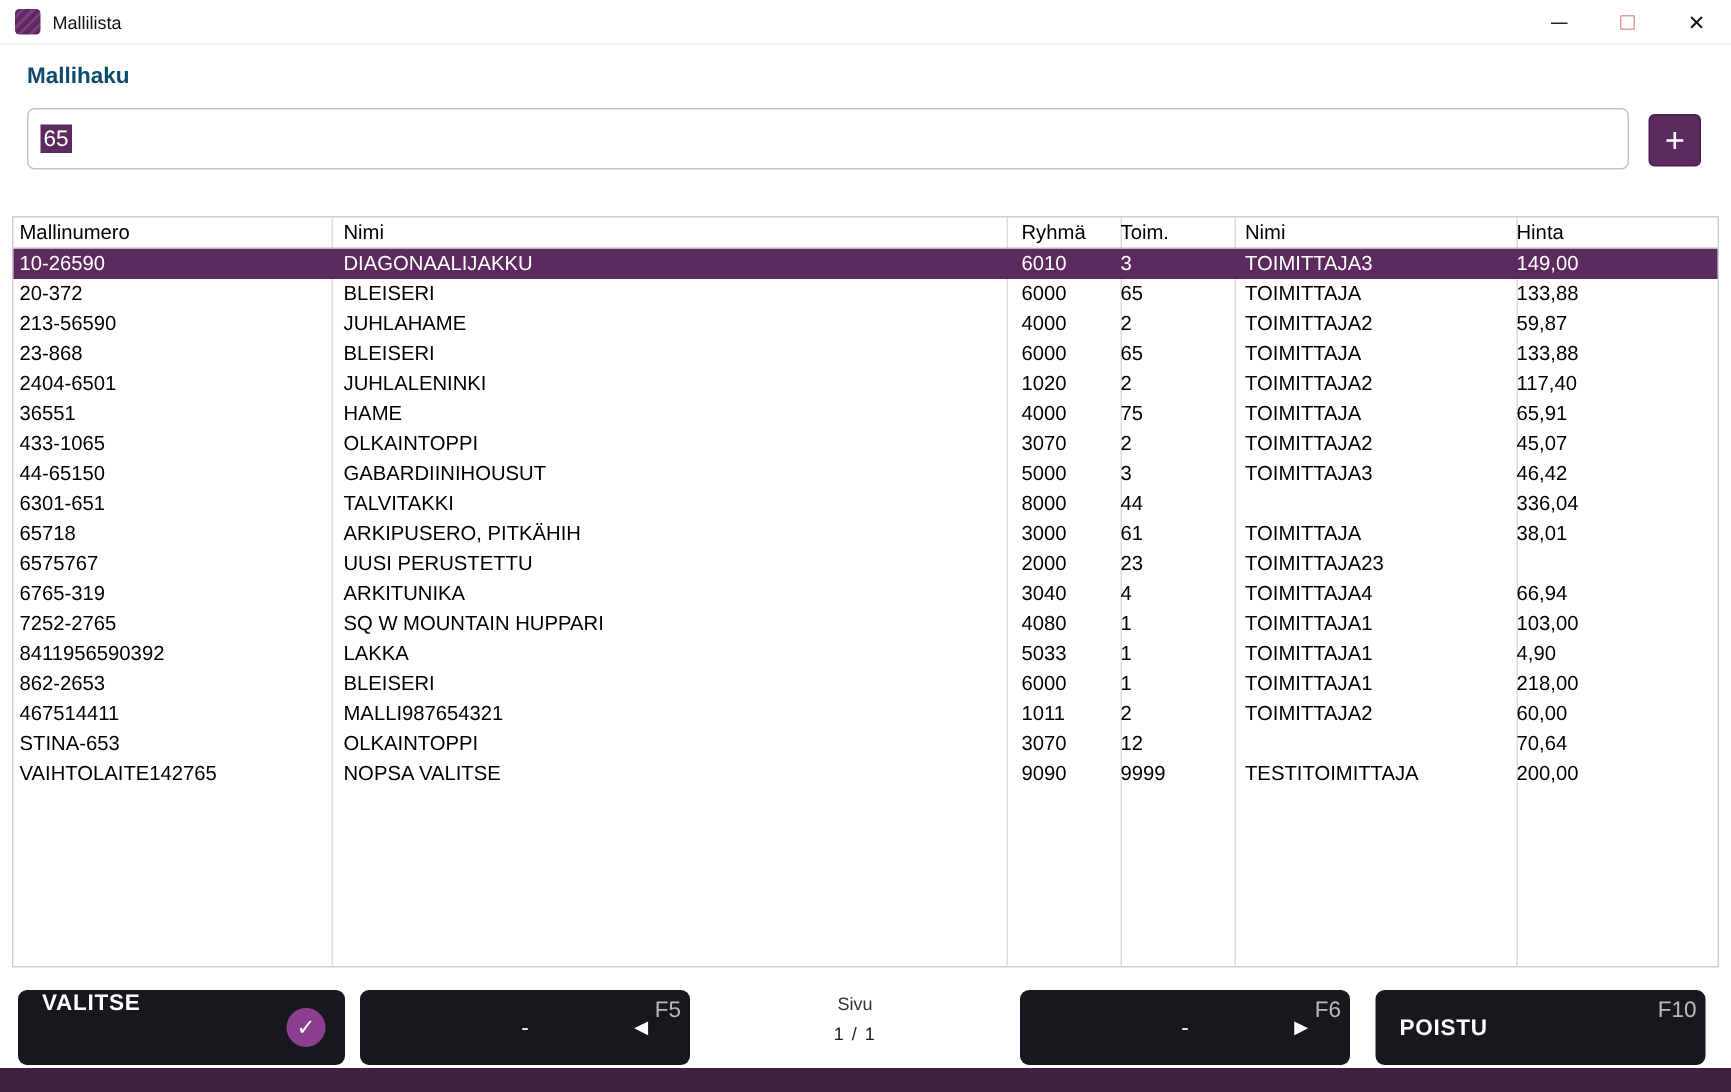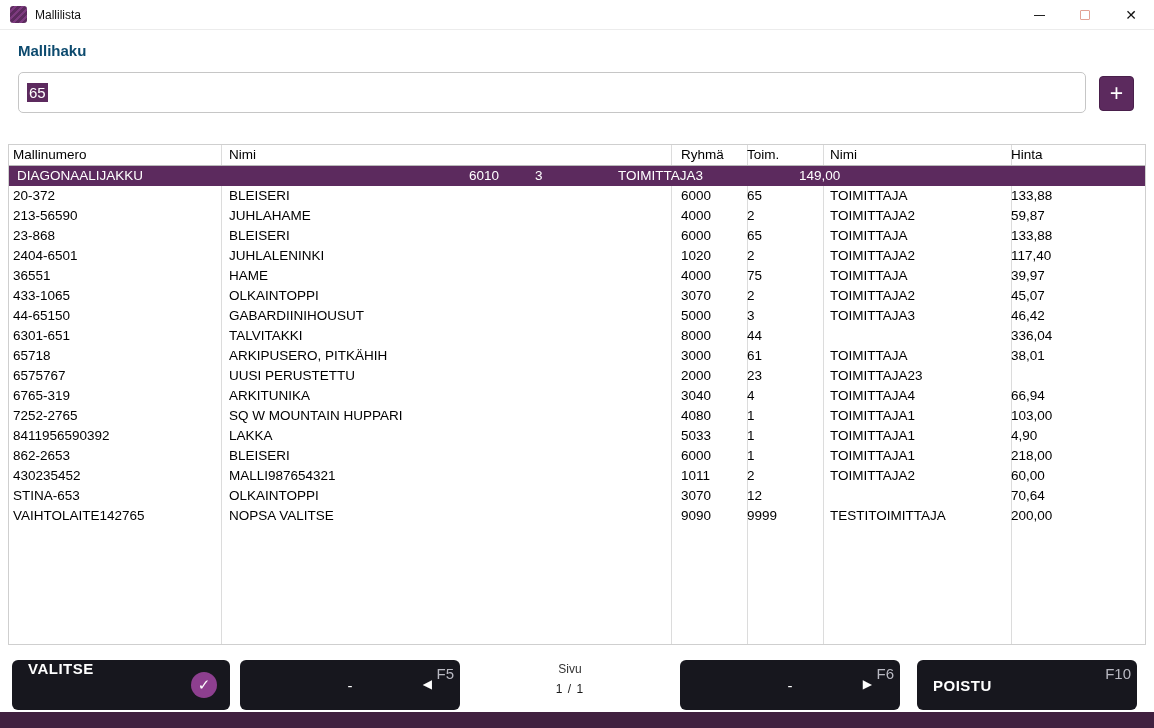--- a/index.html
+++ b/index.html
@@ -123,20 +123,21 @@
     <div class="thead">
       <div class="tcell col0">Mallinumero</div>
       <div class="tcell col1">Nimi</div>
       <div class="tcell col2">Ryhmä</div>
       <div class="tcell col3">Toim.</div>
       <div class="tcell col4">Nimi</div>
       <div class="tcell col5">Hinta</div>
     </div>
     <div class="tbody">
         <div class="trow selected">
+          <div class="tcell col0">10-26590</div>
           <div class="tcell col1">DIAGONAALIJAKKU</div>
           <div class="tcell col2">6010</div>
           <div class="tcell col3">3</div>
           <div class="tcell col4">TOIMITTAJA3</div>
           <div class="tcell col5">149,00</div>
         </div>
         <div class="trow">
           <div class="tcell col0">20-372</div>
           <div class="tcell col1">BLEISERI</div>
           <div class="tcell col2">6000</div>
@@ -167,21 +168,21 @@
           <div class="tcell col3">2</div>
           <div class="tcell col4">TOIMITTAJA2</div>
           <div class="tcell col5">117,40</div>
         </div>
         <div class="trow">
           <div class="tcell col0">36551</div>
           <div class="tcell col1">HAME</div>
           <div class="tcell col2">4000</div>
           <div class="tcell col3">75</div>
           <div class="tcell col4">TOIMITTAJA</div>
-          <div class="tcell col5">39,97</div>
+          <div class="tcell col5">65,91</div>
         </div>
         <div class="trow">
           <div class="tcell col0">433-1065</div>
           <div class="tcell col1">OLKAINTOPPI</div>
           <div class="tcell col2">3070</div>
           <div class="tcell col3">2</div>
           <div class="tcell col4">TOIMITTAJA2</div>
           <div class="tcell col5">45,07</div>
         </div>
         <div class="trow">
@@ -242,21 +243,21 @@
         </div>
         <div class="trow">
           <div class="tcell col0">862-2653</div>
           <div class="tcell col1">BLEISERI</div>
           <div class="tcell col2">6000</div>
           <div class="tcell col3">1</div>
           <div class="tcell col4">TOIMITTAJA1</div>
           <div class="tcell col5">218,00</div>
         </div>
         <div class="trow">
-          <div class="tcell col0">430235452</div>
+          <div class="tcell col0">467514411</div>
           <div class="tcell col1">MALLI987654321</div>
           <div class="tcell col2">1011</div>
           <div class="tcell col3">2</div>
           <div class="tcell col4">TOIMITTAJA2</div>
           <div class="tcell col5">60,00</div>
         </div>
         <div class="trow">
           <div class="tcell col0">STINA-653</div>
           <div class="tcell col1">OLKAINTOPPI</div>
           <div class="tcell col2">3070</div>

